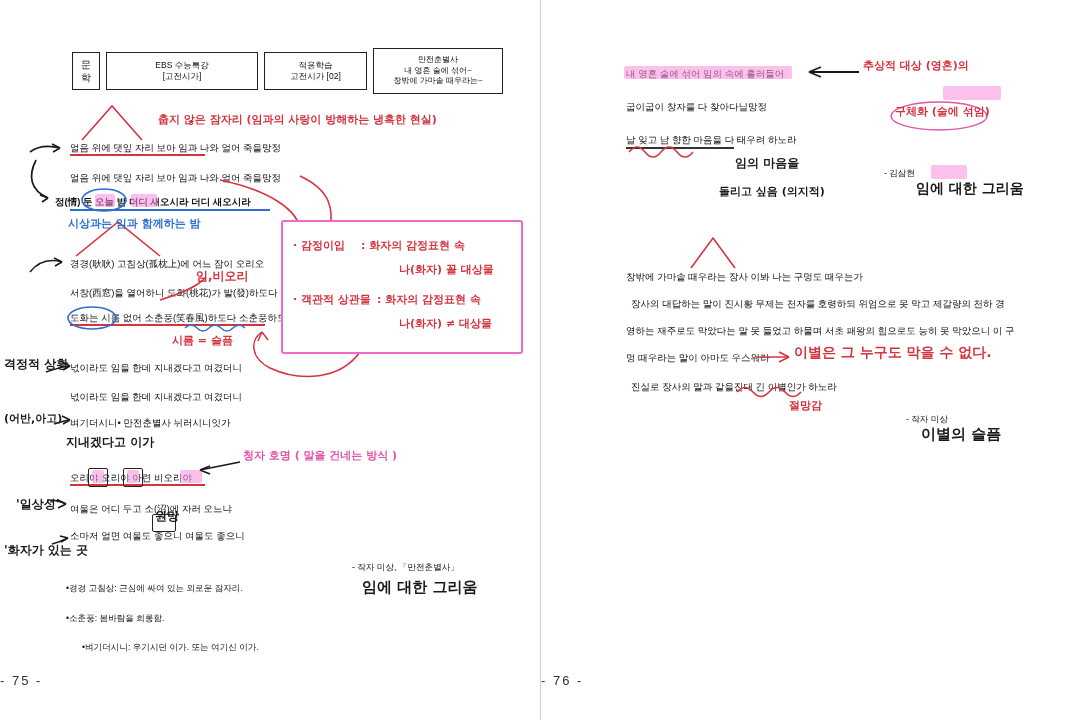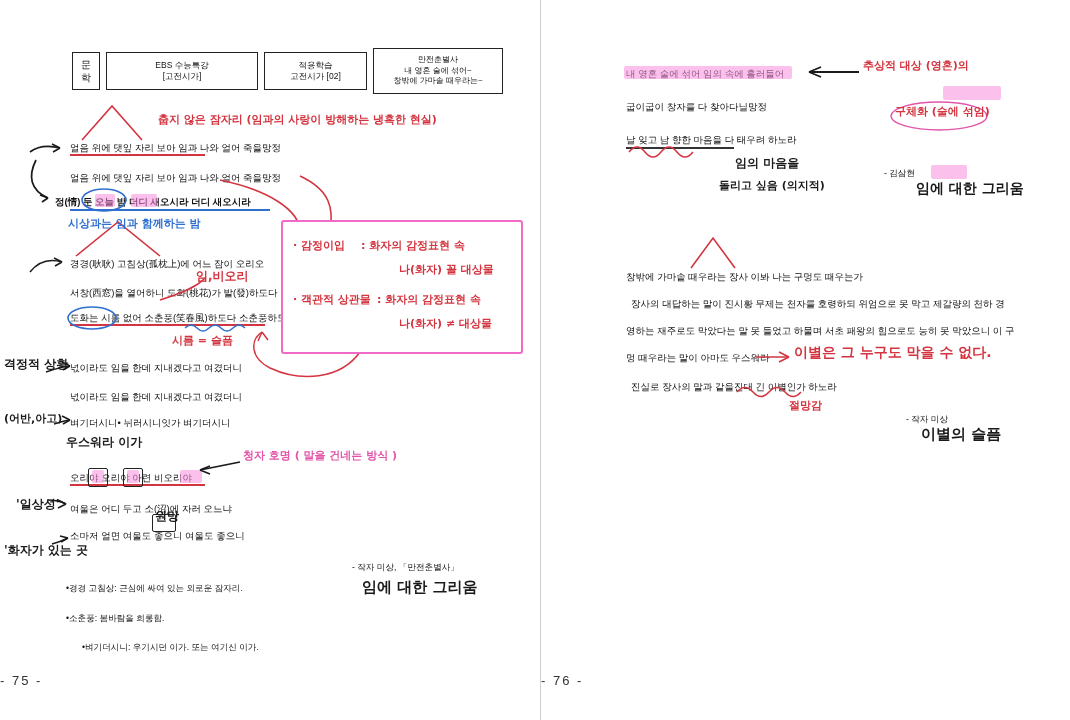--- a/index.html
+++ b/index.html
@@ -101,21 +101,21 @@
   </div>
 
   <div class="ln" style="left:70px;top:142px;">얼음 위에 댓잎 자리 보아 임과 나와 얼어 죽을망정</div>
   <div class="ln" style="left:70px;top:172px;">얼음 위에 댓잎 자리 보아 임과 나와 얼어 죽을망정</div>
   <div class="ln" style="left:55px;top:196px;font-weight:bold;">정(情) 둔 오늘 밤 더디 새오시라 더디 새오시라</div>
   <div class="ln" style="left:70px;top:258px;">경경(耿耿) 고침상(孤枕上)에 어느 잠이 오리오</div>
   <div class="ln" style="left:70px;top:287px;">서창(西窓)을 열어하니 도화(桃花)가 발(發)하도다</div>
   <div class="ln" style="left:70px;top:312px;">도화는 시름 없어 소춘풍(笑春風)하도다 소춘풍하도다</div>
   <div class="ln" style="left:70px;top:362px;">넋이라도 임을 한데 지내겠다고 여겼더니</div>
   <div class="ln" style="left:70px;top:391px;">넋이라도 임을 한데 지내겠다고 여겼더니</div>
-  <div class="ln" style="left:70px;top:417px;">벼기더시니• 뉘러시니잇가 벼기더시니</div>
+  <div class="ln" style="left:70px;top:417px;">벼기더시니• 만전춘별사 뉘러시니잇가</div>
   <div class="ln" style="left:70px;top:472px;">오리야 오리야 아련 비오리야</div>
   <div class="ln" style="left:70px;top:503px;">여울은 어디 두고 소(沼)에 자러 오느냐</div>
   <div class="ln" style="left:70px;top:530px;">소마저 얼면 여울도 좋으니 여울도 좋으니</div>
 
   <div class="attrib" style="left:352px;top:562px;">- 작자 미상, 「만전춘별사」</div>
 
   <div class="note" style="left:66px;top:583px;">•경경 고침상: 근심에 싸여 있는 외로운 잠자리.</div>
   <div class="note" style="left:66px;top:613px;">•소춘풍: 봄바람을 희롱함.</div>
   <div class="note" style="left:82px;top:642px;">•벼기더시니: 우기시던 이가. 또는 여기신 이가.</div>
 
@@ -183,21 +183,21 @@
     <ellipse cx="484" cy="258" rx="25" ry="13" fill="none" stroke="#d4343f" stroke-width="1.5"></ellipse>
     <ellipse cx="484" cy="322" rx="25" ry="13" fill="none" stroke="#d4343f" stroke-width="1.5"></ellipse>
   </svg>
 
   <div class="hw red r13" style="left:158px;top:112px;">춥지 않은 잠자리 (임과의 사랑이 방해하는 냉혹한 현실)</div>
   <div class="hw blue r13" style="left:68px;top:216px;">시상과는 임과 함께하는 밤</div>
   <div class="hw red r12" style="left:196px;top:268px;">임,비오리</div>
   <div class="hw red r13" style="left:172px;top:333px;">시름 = 슬픔</div>
   <div class="hw black r12" style="left:4px;top:356px;">격정적 상황</div>
   <div class="hw black r11" style="left:4px;top:411px;">(어반,아고)</div>
-  <div class="hw black r12" style="left:66px;top:434px;">우스워라 이가</div>
+  <div class="hw black r12" style="left:66px;top:434px;">지내겠다고 이가</div>
   <div class="hw pink r13" style="left:243px;top:448px;">청자 호명 ( 말을 건네는 방식 )</div>
   <div class="hw black r12" style="left:16px;top:496px;">'일상성'</div>
   <div class="hw black r12" style="left:4px;top:542px;">'화자가 있는 곳</div>
   <div class="hw black r12" style="left:155px;top:508px;">원망</div>
   <div class="hw black r15" style="left:362px;top:578px;">임에 대한 그리움</div>
 
   <div class="pinkbox" style="left:281px;top:220px;width:238px;height:130px;">
     <div class="hw red r11" style="left:10px;top:16px;">· 감정이입</div>
     <div class="hw red r11" style="left:78px;top:16px;">: 화자의 감정표현 속</div>
     <div class="hw red r11" style="left:116px;top:40px;">나(화자)   꼴  대상물</div>
@@ -244,20 +244,20 @@
     <path d="M248 357 L238 352 M248 357 L238 362" stroke="#d4343f" stroke-width="1.6" fill="none"></path>
 
     <path d="M196 392 q8 -9 16 0 q8 9 16 0 q8 -9 16 0 q8 9 16 0" fill="none" stroke="#d4343f" stroke-width="1.5"></path>
 
     <ellipse cx="398" cy="116" rx="48" ry="14" fill="none" stroke="#e255a8" stroke-width="1.5"></ellipse>
   </svg>
 
   <div class="hw red r13" style="left:322px;top:58px;">추상적 대상 (영혼)의</div>
   <div class="hw red r13" style="left:354px;top:104px;">구체화 (술에 섞임)</div>
   <div class="hw black r12" style="left:194px;top:155px;">임의 마음을</div>
-  <div class="hw black r13" style="left:178px;top:178px;">돌리고 싶음 (의지적)</div>
+  <div class="hw black r13" style="left:178px;top:184px;">돌리고 싶음 (의지적)</div>
   <div class="hw black r14" style="left:375px;top:180px;">임에 대한 그리움</div>
   <div class="hw red r14" style="left:253px;top:344px;">이별은 그 누구도 막을 수 없다.</div>
   <div class="hw red r13" style="left:248px;top:398px;">절망감</div>
   <div class="hw black r15" style="left:380px;top:425px;">이별의 슬픔</div>
 
   <div class="pageno">- 76 -</div>
 </div>
 
 </body></html>

